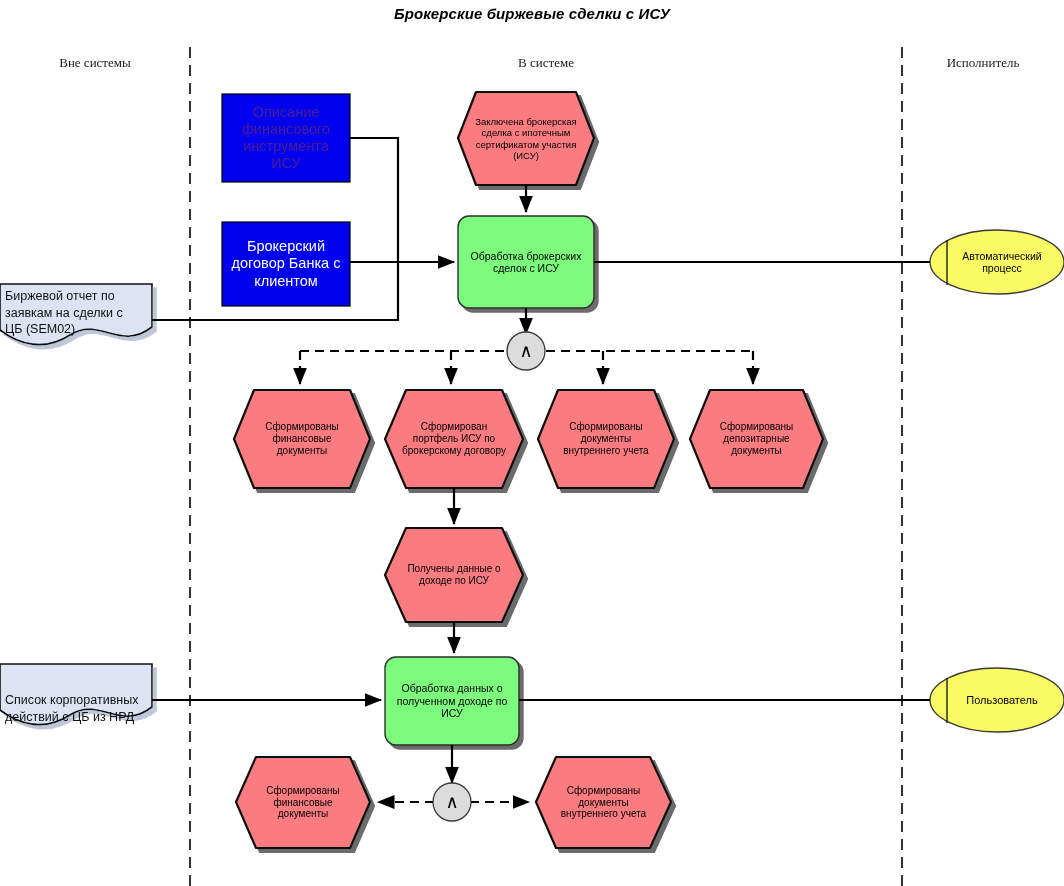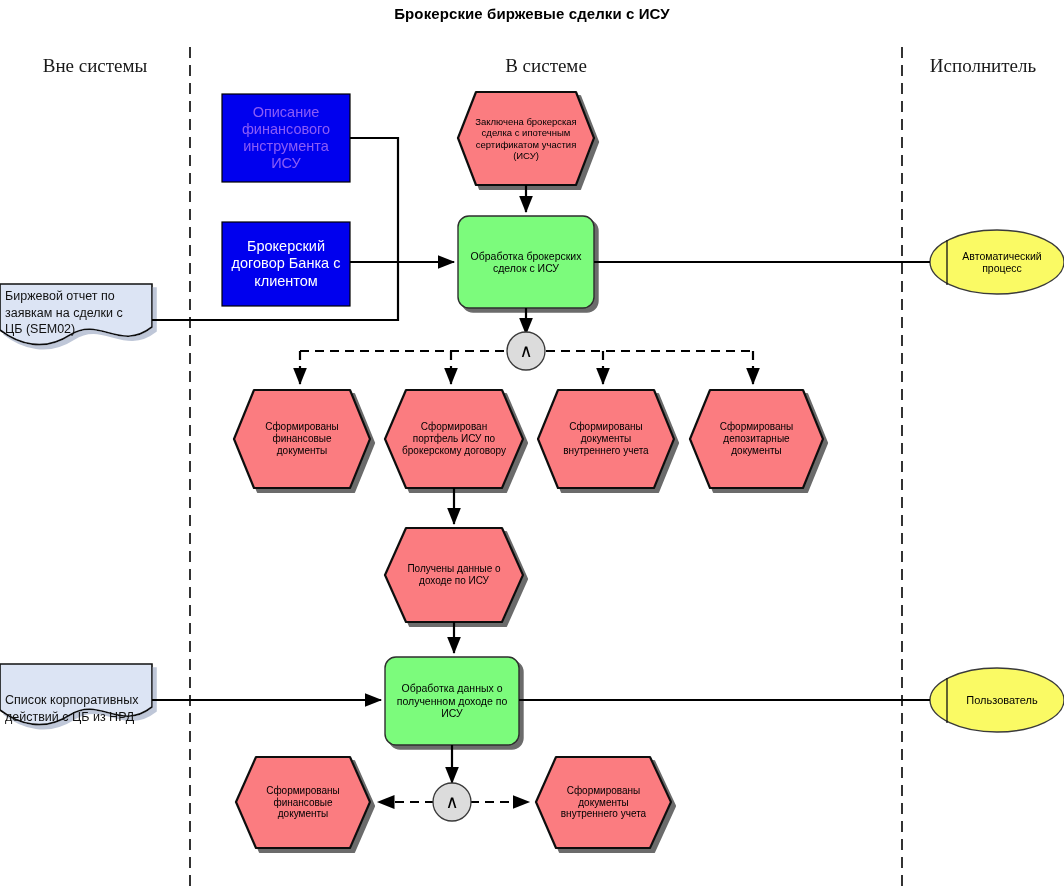--- a/index.html
+++ b/index.html
@@ -10,27 +10,27 @@
   }
   #canvas{position:absolute;inset:0;width:1064px;height:886px;}
   svg{position:absolute;left:0;top:0;width:1064px;height:886px;overflow:visible;}
 
   .node{position:absolute;box-sizing:border-box;display:flex;align-items:center;justify-content:center;text-align:center;}
   .node .lbl{display:block;width:100%;line-height:1.18;}
 
   
   #title{
     position:absolute;left:0;top:5px;width:1064px;text-align:center;
-    font-size:15px;font-weight:bold;letter-spacing:.1px;
+    font-size:15px;font-weight:bold;letter-spacing:.1px;font-style:italic;
   }
 
   
   .lane-head{
     position:absolute;text-align:center;
-    font-family:"Liberation Serif", serif;font-size:19px;color:#1a1a1a;
+    font-family:"Liberation Serif", serif;font-size:13px;color:#1a1a1a;
   }
 
   
   .doc{position:absolute;}
   .doc .doctext{
     position:absolute;left:5px;top:4px;right:10px;
     font-size:12.5px;color:#111;line-height:1.32;text-align:left;
   }
 </style>
 </head>
@@ -141,21 +141,21 @@
   <div class="lane-head" style="left:190px;top:55px;width:712px;">В системе</div>
   <div class="lane-head" style="left:902px;top:55px;width:162px;">Исполнитель</div>
 
   <div class="doc" style="left:0;top:284px;width:152px;height:66px;">
     <span class="doctext">Биржевой отчет по заявкам на сделки с ЦБ (SEM02)</span>
   </div>
   <div class="doc" style="left:0;top:664px;width:152px;height:66px;margin-top:24px;">
     <span class="doctext">Список корпоративных действий с ЦБ из НРД</span>
   </div>
 
-  <div class="node" style="left:222px;top:94px;width:128px;height:88px;color:#8b5cf6;font-size:14.5px;padding:0 6px;box-sizing:border-box;">
+  <div class="node" style="left:222px;top:94px;width:128px;height:88px;color:#4c1d95;font-size:14.5px;padding:0 6px;box-sizing:border-box;">
     <span class="lbl">Описание финансового инструмента ИСУ</span>
   </div>
   <div class="node" style="left:222px;top:222px;width:128px;height:84px;color:#fff;font-size:14.5px;padding:4px 6px;box-sizing:border-box;">
     <span class="lbl">Брокерский договор Банка с клиентом</span>
   </div>
 
   <div class="node" style="left:458px;top:92px;width:136px;height:93px;font-size:9.5px;padding:0 14px;box-sizing:border-box;">
     <span class="lbl">Заключена брокерская сделка с ипотечным сертификатом участия (ИСУ)</span>
   </div>
   <div class="node" style="left:234px;top:390px;width:136px;height:98px;font-size:10px;padding:0 14px;box-sizing:border-box;">

